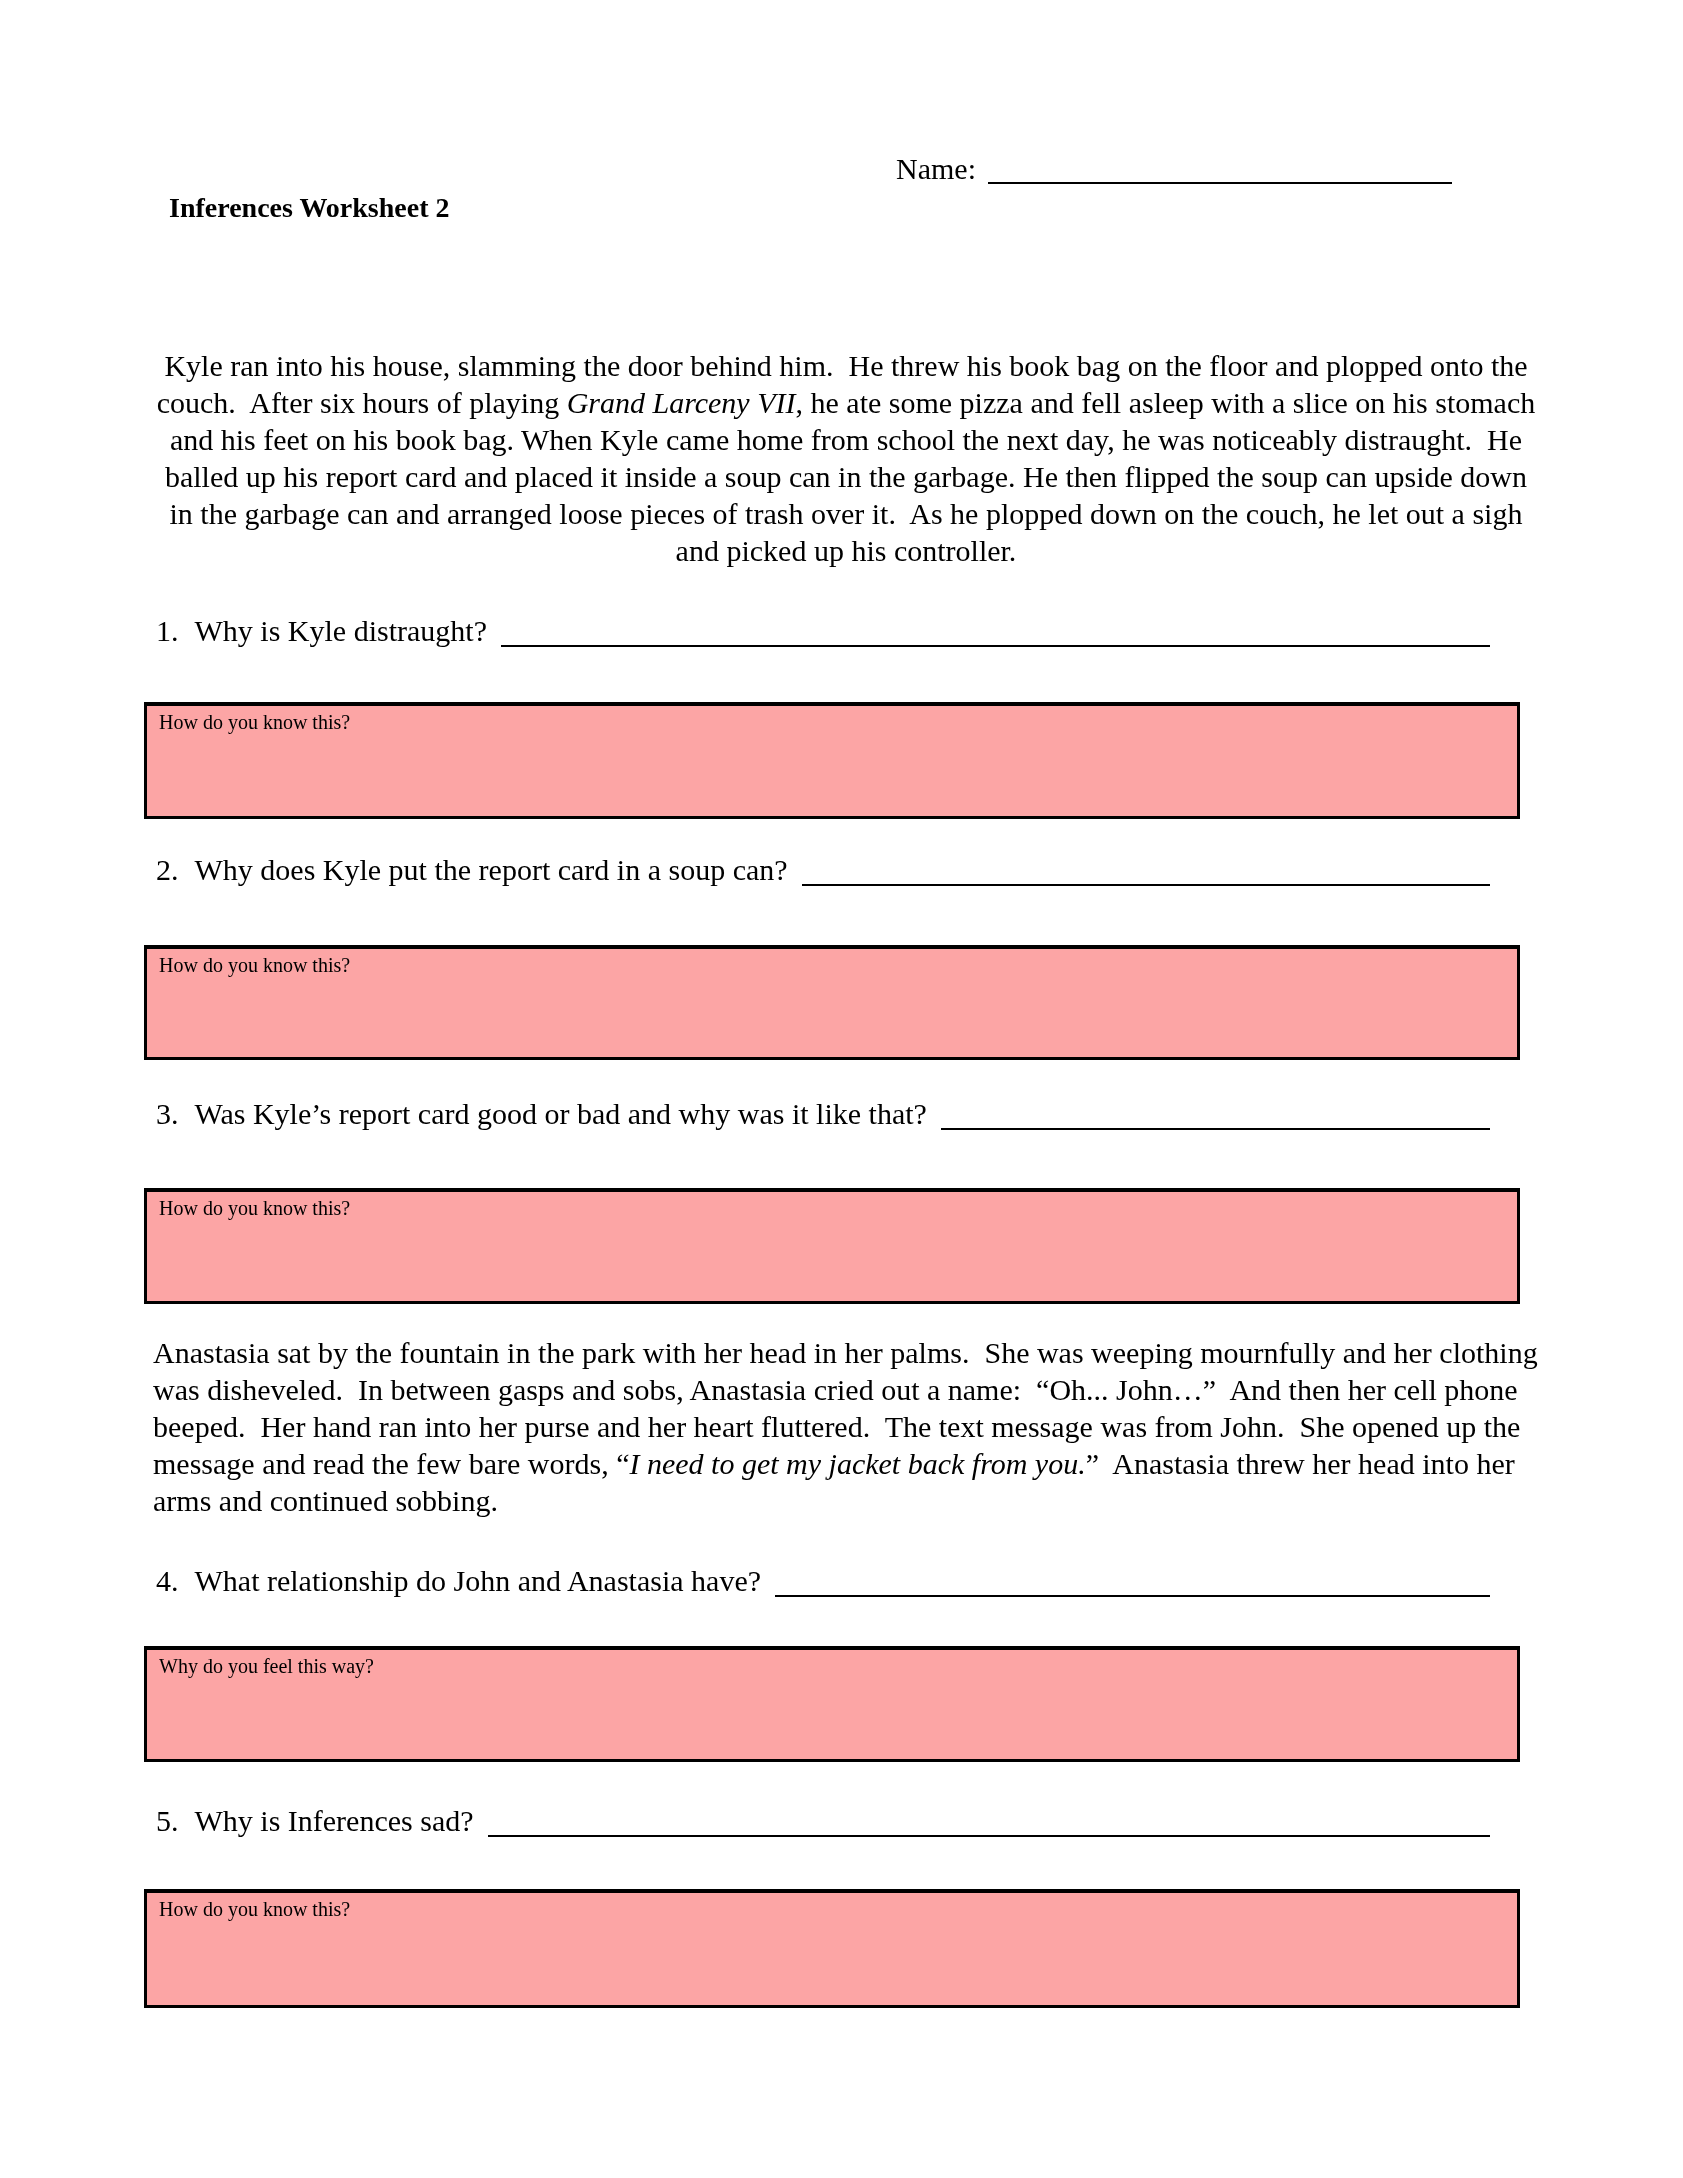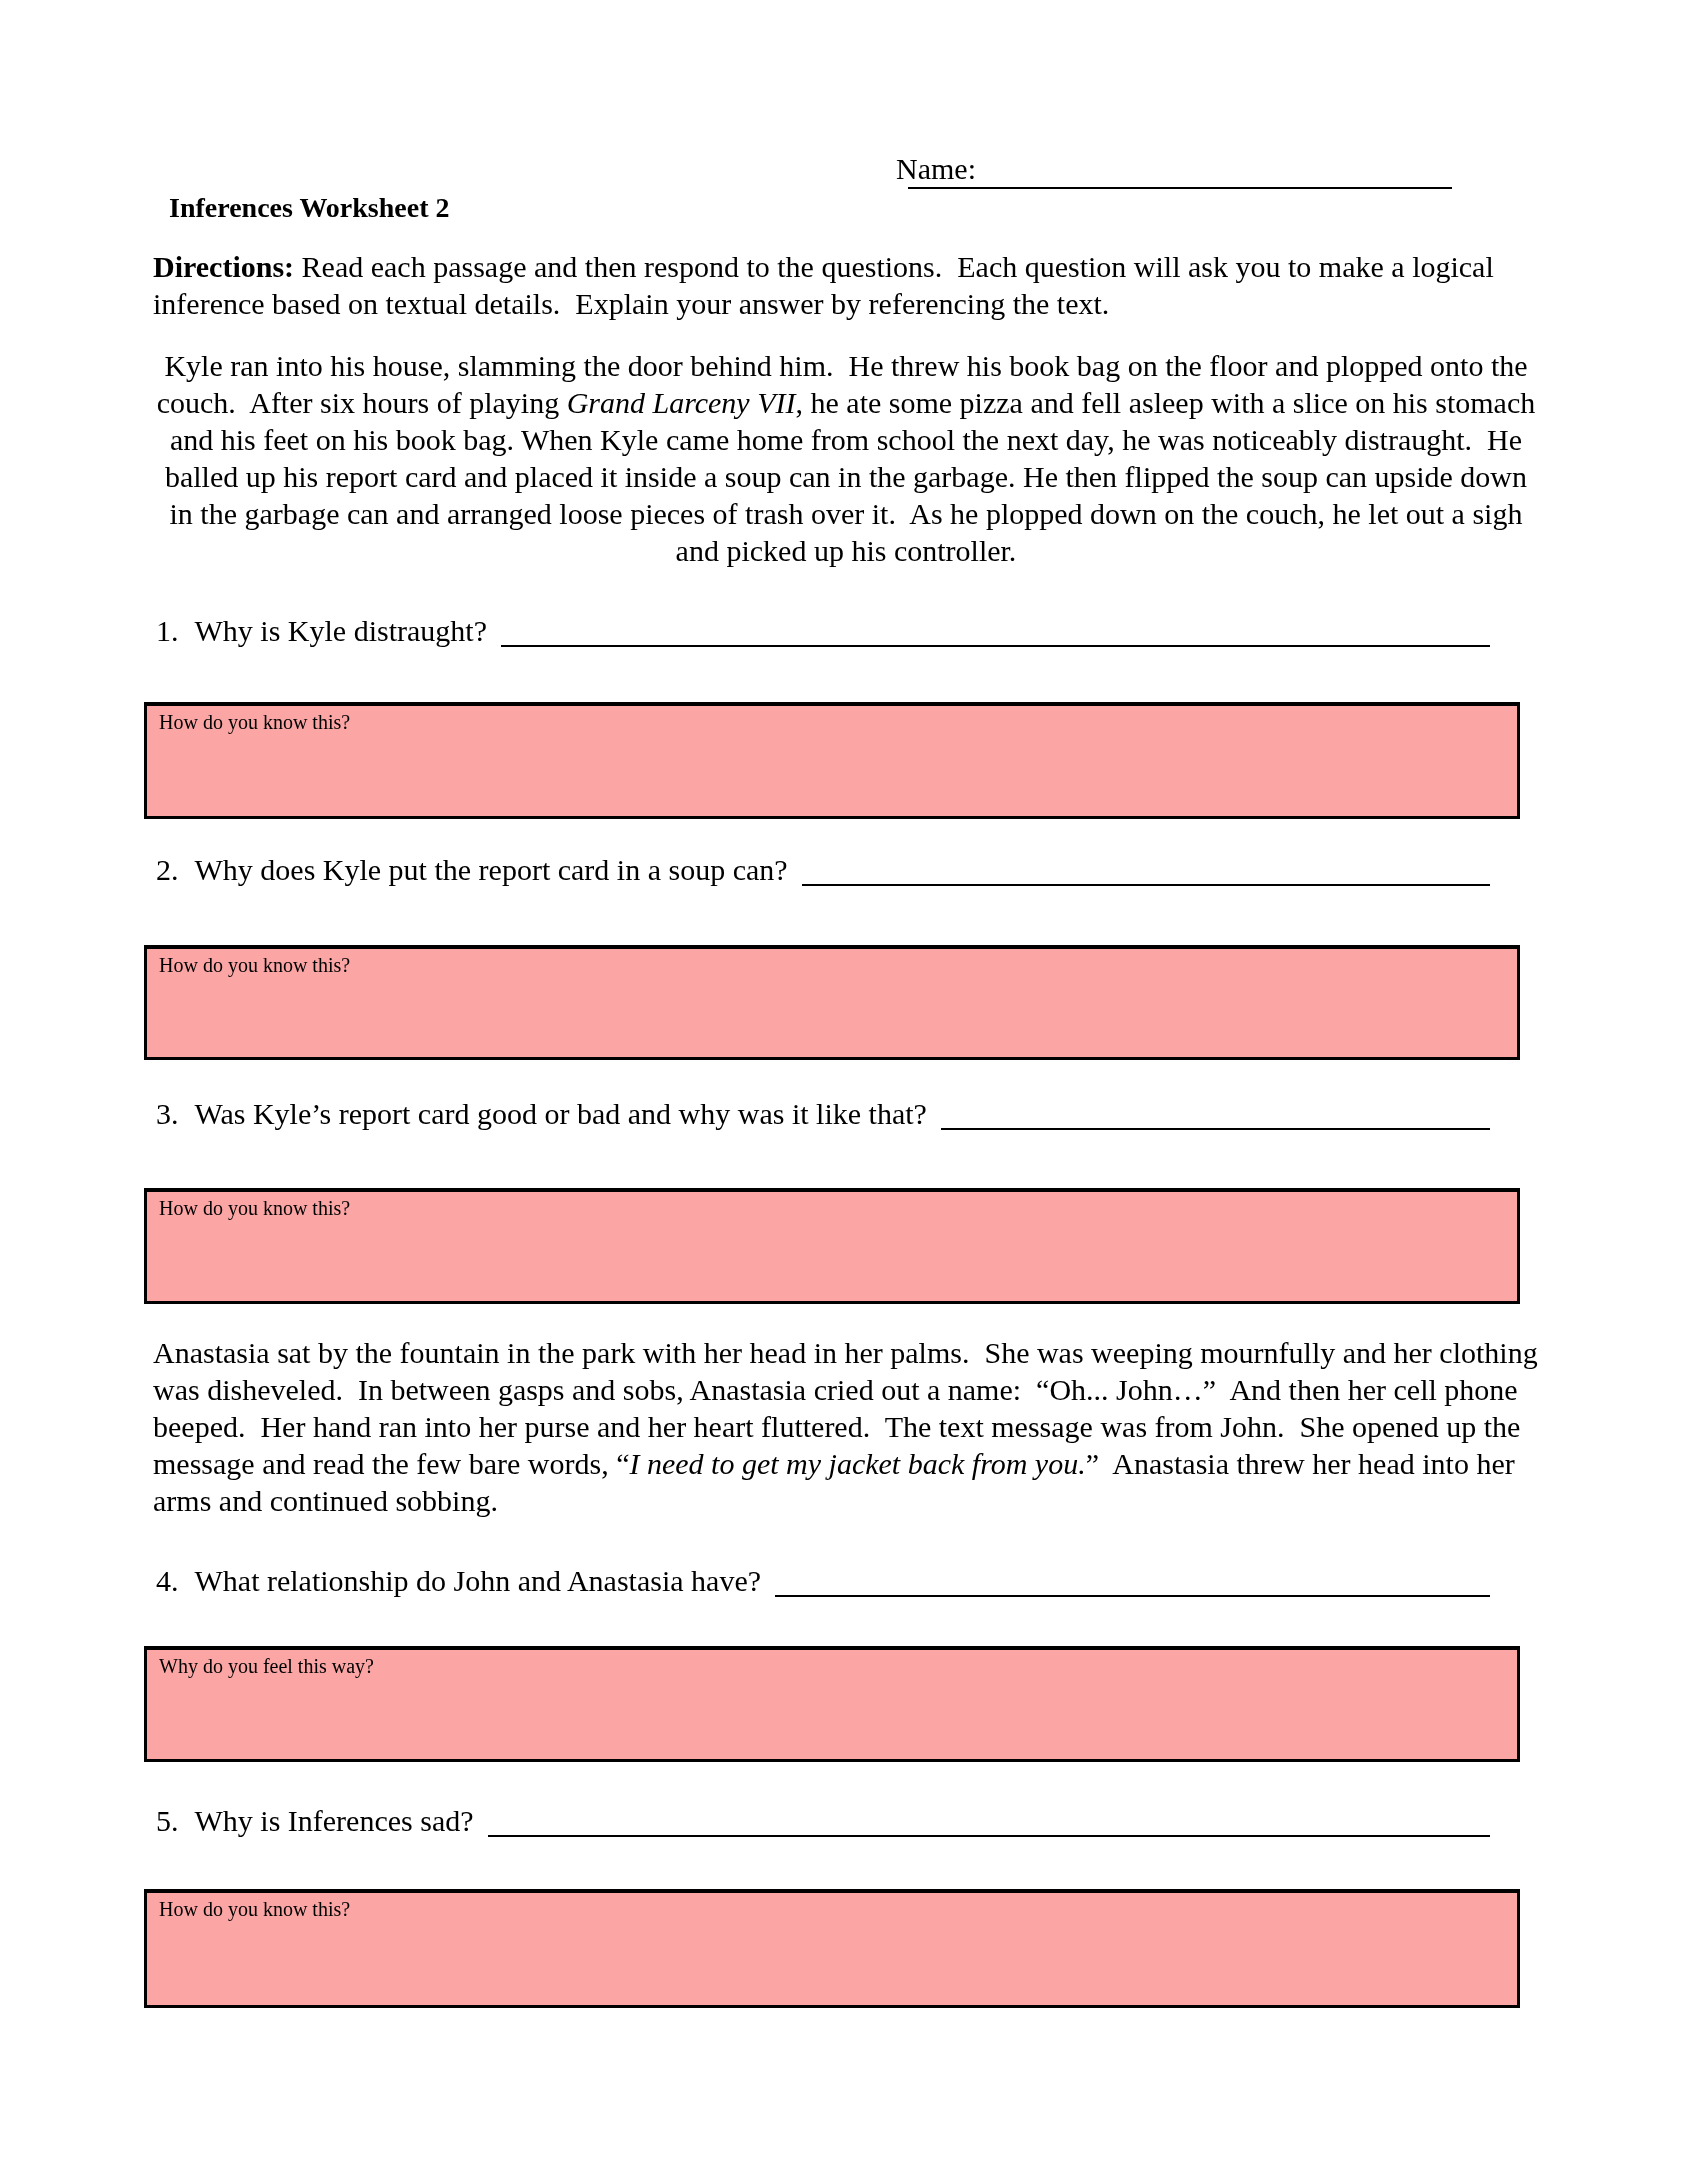--- a/index.html
+++ b/index.html
@@ -16,21 +16,20 @@
 
   
   .name-row {
     position: absolute;
     left: 896px; top: 150px;
     width: 556px;
     display: flex;
     align-items: stretch;
     font-size: 30px;
     line-height: 37px;
-    flex-direction: column;
   }
   .name-label { white-space: pre; }
   .name-blank {
     flex: 1;
     margin-left: 12px;
     border-bottom: 2px solid #000;
     margin-bottom: 3px;
   }
 
   .title {
@@ -106,21 +105,20 @@
 
 <div class="page">
 
   <div class="name-row">
     <span class="name-label">Name:</span>
     <span class="name-blank"></span>
   </div>
 
   <div class="title">Inferences Worksheet 2</div>
 
-  <p class="para directions"><span class="bold">Directions:</span><span> Read each passage and then respond to the questions.  Each question will ask you to make a logical inference based on textual details.  Explain your answer by referencing the text.</span></p>
 
   <p class="para passage-1"><span>Kyle ran into his house, slamming the door behind him.  He threw his book bag on the floor and plopped onto the couch.  After six hours of playing </span><span class="italic">Grand Larceny VII</span><span>, he ate some pizza and fell asleep with a slice on his stomach and his feet on his book bag. When Kyle came home from school the next day, he was noticeably distraught.  He balled up his report card and placed it inside a soup can in the garbage. He then flipped the soup can upside down in the garbage can and arranged loose pieces of trash over it.  As he plopped down on the couch, he let out a sigh and picked up his controller.</span></p>
 
   <div class="q-row q1">
     <span class="q-num">1.</span>
     <span>Why is Kyle distraught?</span>
     <span class="q-blank"></span>
   </div>
   <div class="answer-box box1">
     <span class="box-label">How do you know this?</span>

